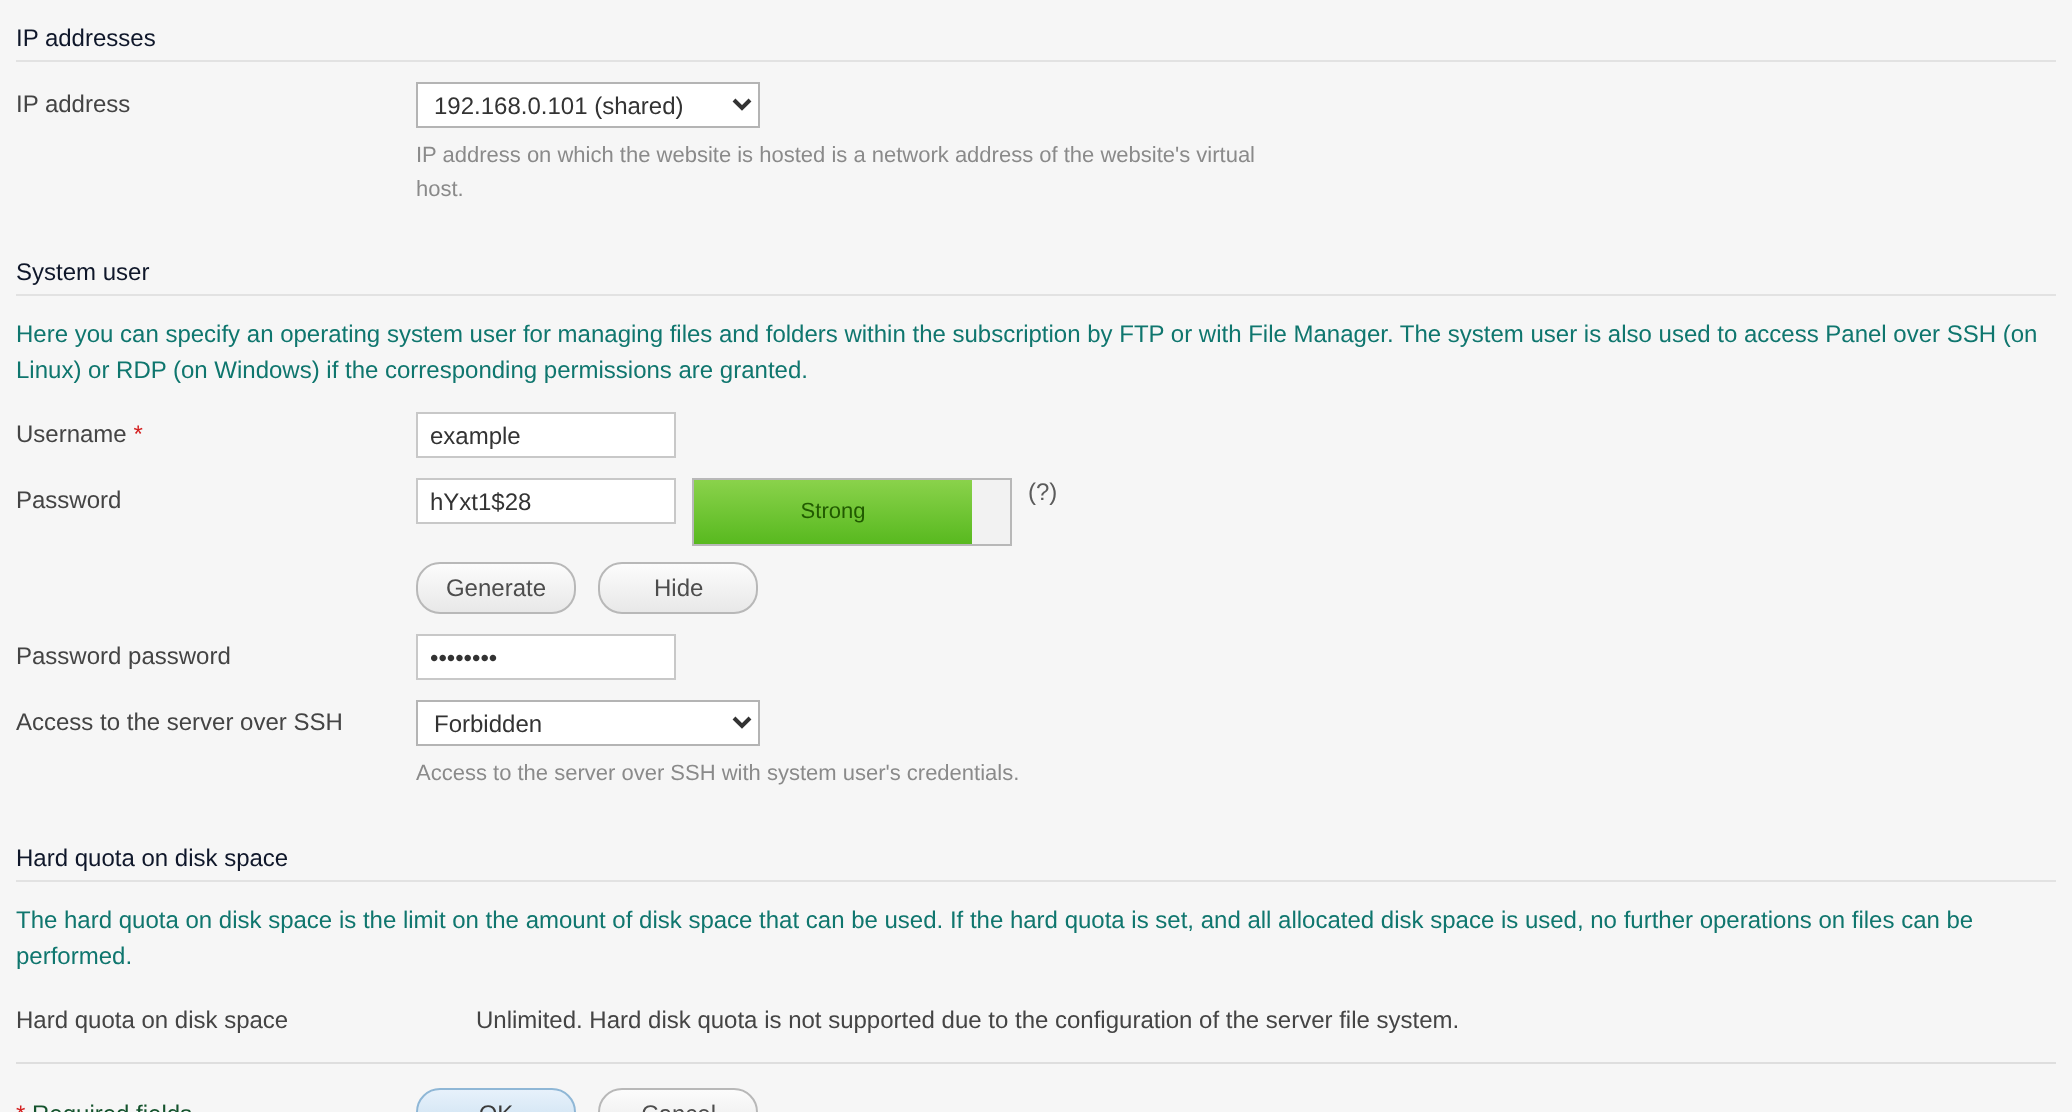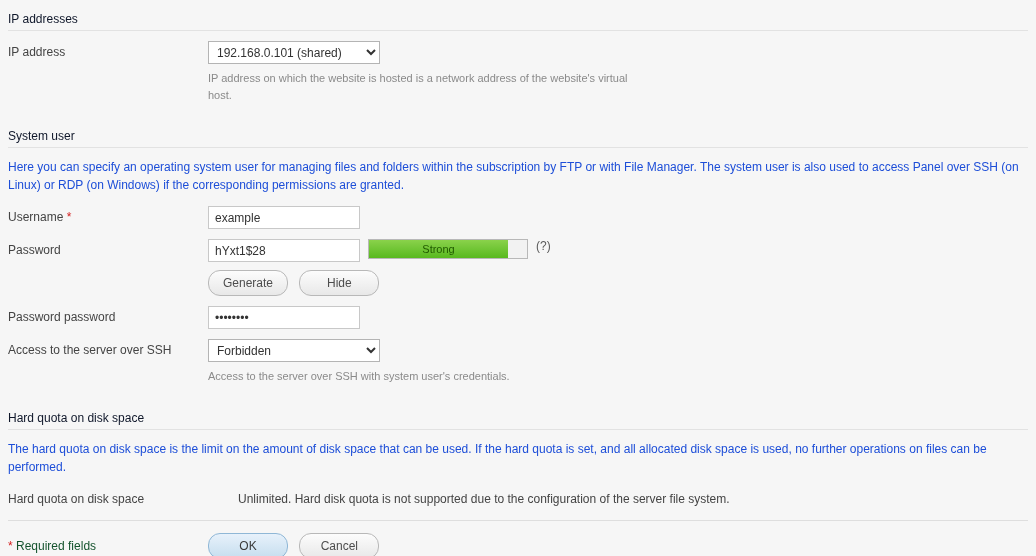--- a/index.html
+++ b/index.html
@@ -14,21 +14,21 @@
   }
   .section-title {
     color: #0f172a;
     font-size: 12px;
     font-weight: normal;
     padding: 4px 0 4px 0;
     border-bottom: 1px solid #e2e2e2;
     margin-bottom: 10px;
   }
   .section-desc {
-    color: #1d4ed8;
+    color: #0f766e;
     margin-bottom: 12px;
     line-height: 1.5;
   }
   .row {
     display: flex;
     align-items: flex-start;
     margin-bottom: 10px;
   }
   .label-col {
     width: 200px;
@@ -39,21 +39,21 @@
     flex: 1;
   }
   .required { color: #d42020; }
   input[type="text"], input[type="password"] {
     border: 1px solid #c8c8c8;
     background: #fff;
     padding: 3px 6px;
     font-size: 12px;
     font-family: inherit;
     height: 23px;
-    width: 152px;
+    width: 130px;
     color: #333;
   }
   select.dropdown {
     border: 1px solid #b4b4b4;
     background: #fff;
     padding: 2px 4px;
     font-size: 12px;
     font-family: inherit;
     height: 23px;
     width: 172px;
@@ -87,21 +87,21 @@
     border: 1px solid #8fb7d6;
     color: #3a3a3a;
   }
   .strength-row {
     display: flex;
     align-items: flex-start;
     gap: 8px;
   }
   .strength-bar {
     width: 160px;
-    height: 20px;
+    height: 34px;
     border: 1px solid #b8b8b8;
     background: #f2f2f2;
     position: relative;
   }
   .strength-fill {
     position: absolute;
     left: 0; top: 0; bottom: 0;
     width: 88%;
     background: linear-gradient(#8ad24b, #58b91f);
     display: flex;

